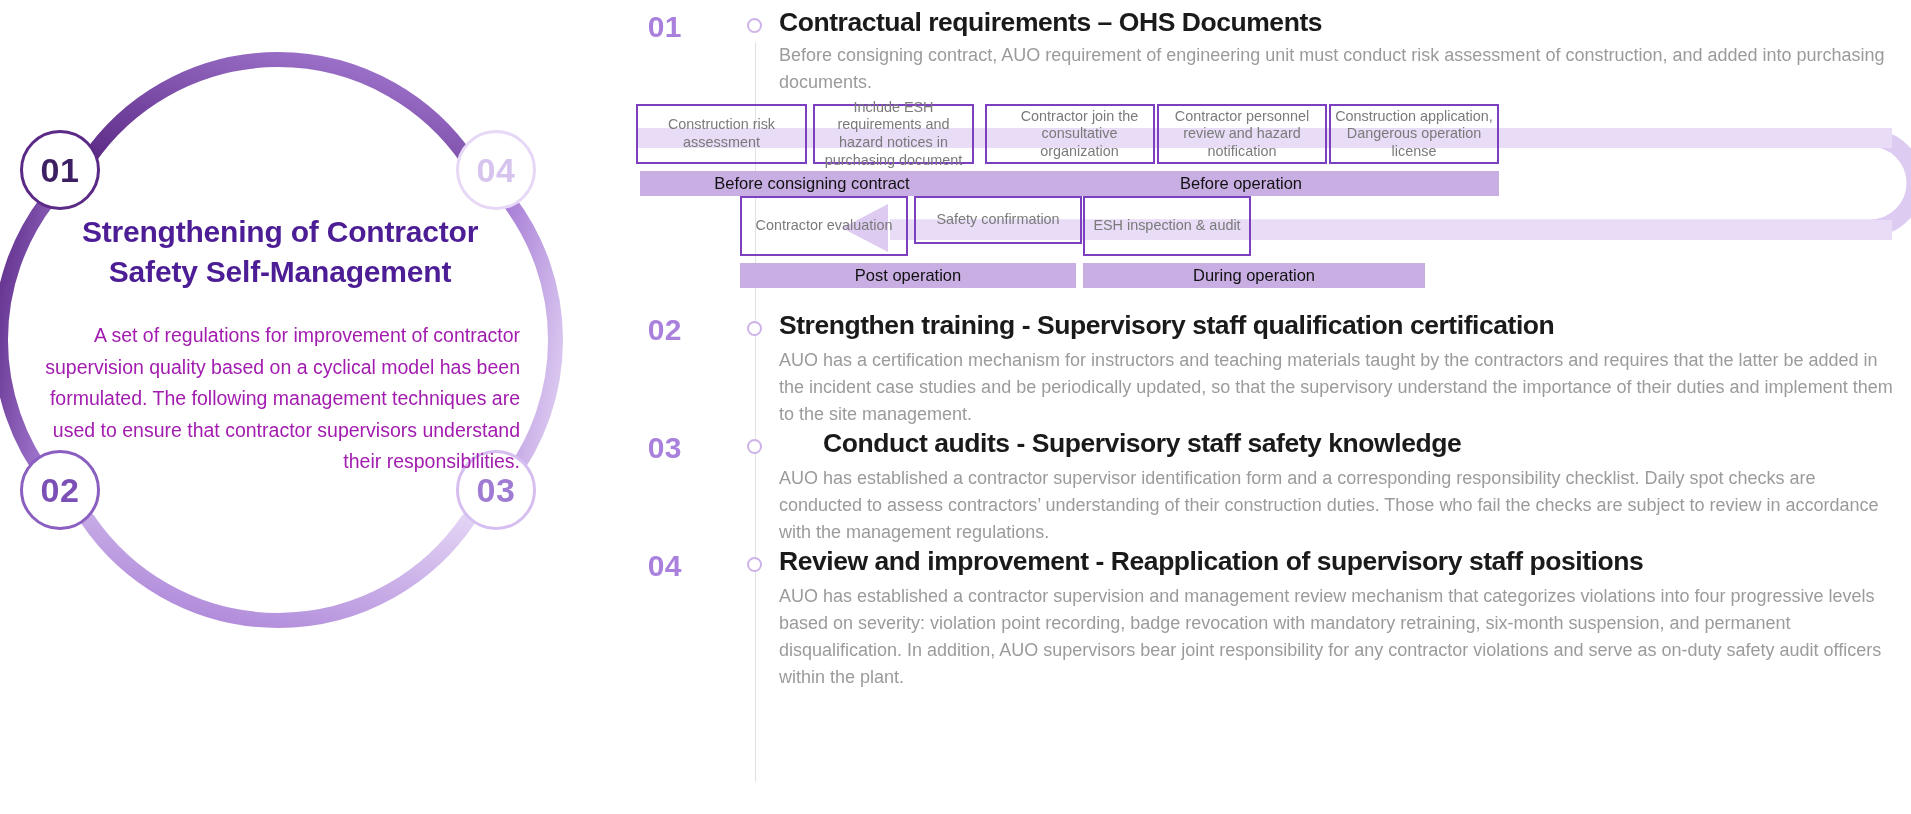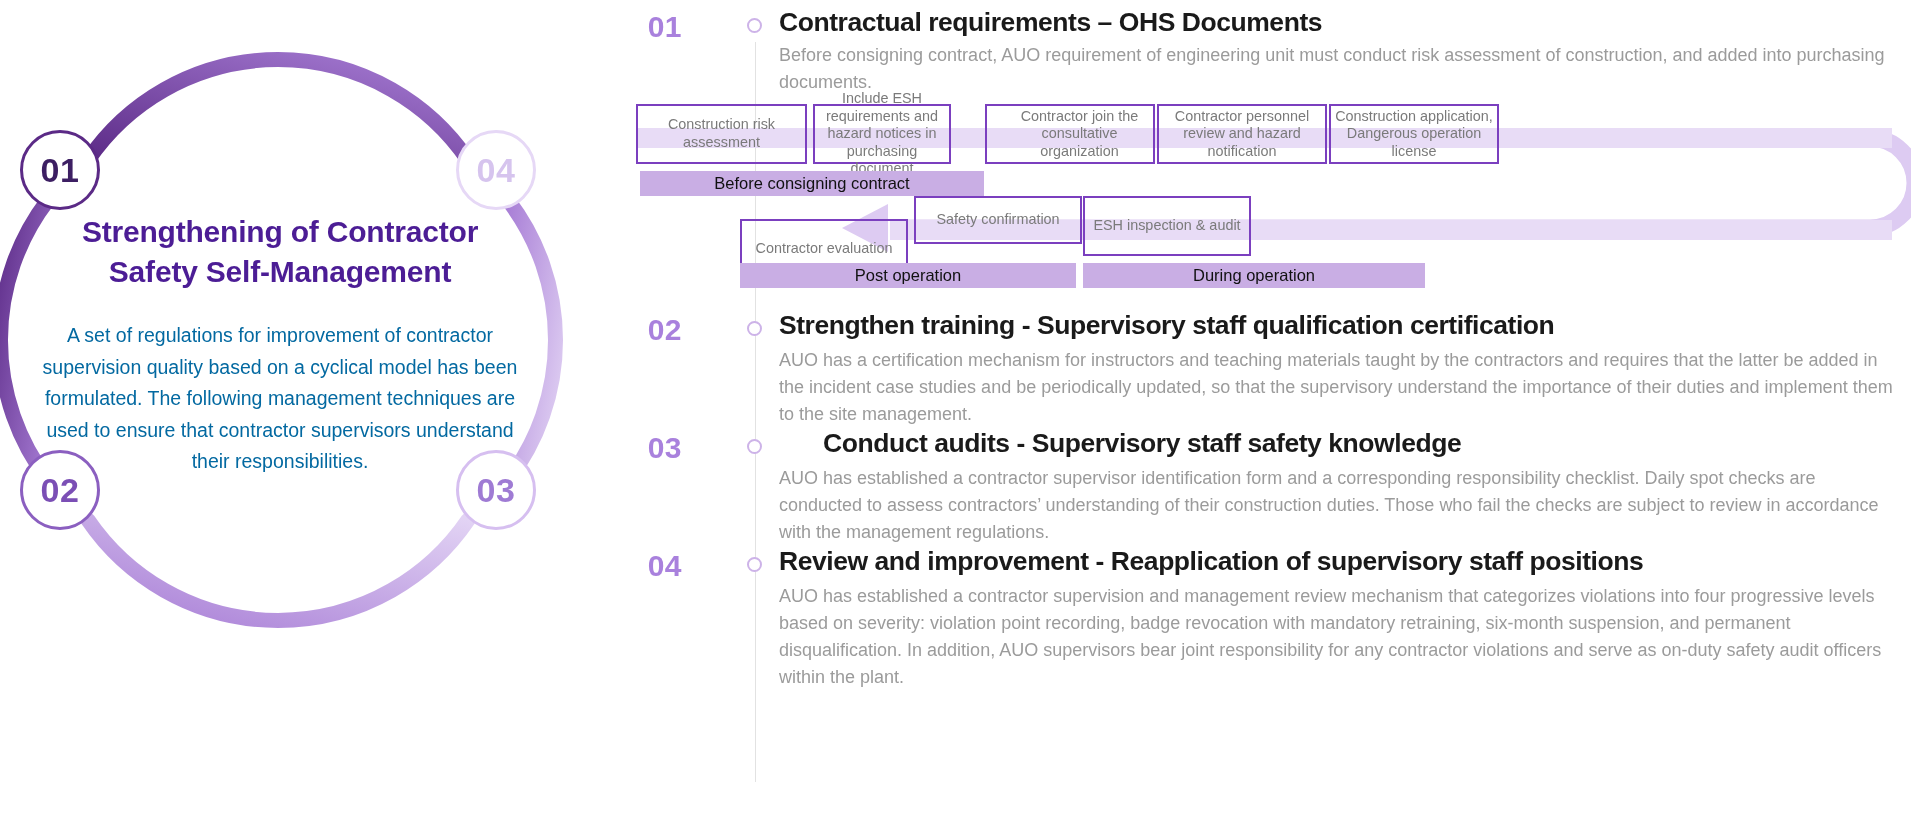--- a/index.html
+++ b/index.html
@@ -24,22 +24,22 @@
   .node-02 { left: 20px;  top: 450px; border: 3px solid #8b5fc0; color: #7b4fb5; }
   .node-03 { left: 456px; top: 450px; border: 3px solid #d6bff0; color: #9f7bd4; }
   .node-04 { left: 456px; top: 130px; border: 3px solid #e6d8f6; color: #d6c4ee; }
 
   .left-title {
     position: absolute; left: 42px; top: 212px; width: 476px; text-align: center;
     font-size: 30px; font-weight: bold; line-height: 1.32; color: #4c1d95;
     letter-spacing: -.2px;
   }
   .left-body {
-    position: absolute; left: 40px; top: 320px; width: 480px; text-align: center;
-    font-size: 19.5px; line-height: 1.62; color: #0369a1;
+    position: absolute; left: 40px; top: 320px; width: 480px; text-align: right;
+    font-size: 19.5px; line-height: 1.62; color: #a21caf;
   }
 
   
   .v-divider {
     position: absolute; left: 755px; top: 42px; width: 1px; height: 740px;
     background: #e2e2e2;
   }
 
   
   .right-panel { position: absolute; left: 620px; top: 0; width: 1291px; height: 814px; }
@@ -144,28 +144,29 @@
 
         <svg class="flow-svg" width="1291" height="200">
           <path d="M 860 42 L 1250 42 A 45 45 0 0 1 1250 132 L 270 132" fill="none" stroke="#ddcbf2" stroke-width="17"></path>
           <polygon points="268,108 268,156 222,132" fill="#ddcbf2"></polygon>
         </svg>
 
         <div class="fstrip" style="left:16px; top:32px; width:1256px; height:20px;"></div>
         <div class="fstrip" style="left:270px; top:124px; width:1002px; height:20px;"></div>
 
         <div class="fbox" style="left:16px;  top:8px; width:171px; height:60px;">Construction risk assessment</div>
-        <div class="fbox" style="left:193px; top:8px; width:138px; height:60px;">Include ESH requirements and hazard notices in purchasing document</div>
+        <div class="fbox" style="left:193px; top:8px; width:161px; height:60px;">Include ESH requirements and hazard notices in purchasing document</div>
         <div class="fbox" style="left:365px; top:8px; width:170px; height:60px;padding-left:23px;">Contractor join the consultative organization</div>
         <div class="fbox" style="left:537px; top:8px; width:170px; height:60px;">Contractor personnel review and hazard notification</div>
         <div class="fbox" style="left:709px; top:8px; width:170px; height:60px;">Construction application, Dangerous operation license</div>
 
         <div class="fband" style="left:20px;  top:75px; width:344px;">Before consigning contract</div>
+        <div class="fband" style="left:363px; top:75px; width:516px;">Before operation</div>
 
-        <div class="fbox" style="left:120px; top:100px; width:168px; height:60px;margin-top:23px;">Contractor evaluation</div>
+        <div class="fbox" style="left:120px; top:100px; width:168px; height:60px;">Contractor evaluation</div>
         <div class="fbox" style="left:294px; top:100px; width:168px; height:48px;">Safety confirmation</div>
         <div class="fbox" style="left:463px; top:100px; width:168px; height:60px;">ESH inspection &amp; audit</div>
 
         <div class="fband" style="left:120px; top:167px; width:336px;">Post operation</div>
         <div class="fband" style="left:463px; top:167px; width:342px;">During operation</div>
       </div>
     </div>
 
     <div class="section" style="top:307px;">
       <div class="sec-num" style="top:6px;">02</div>

